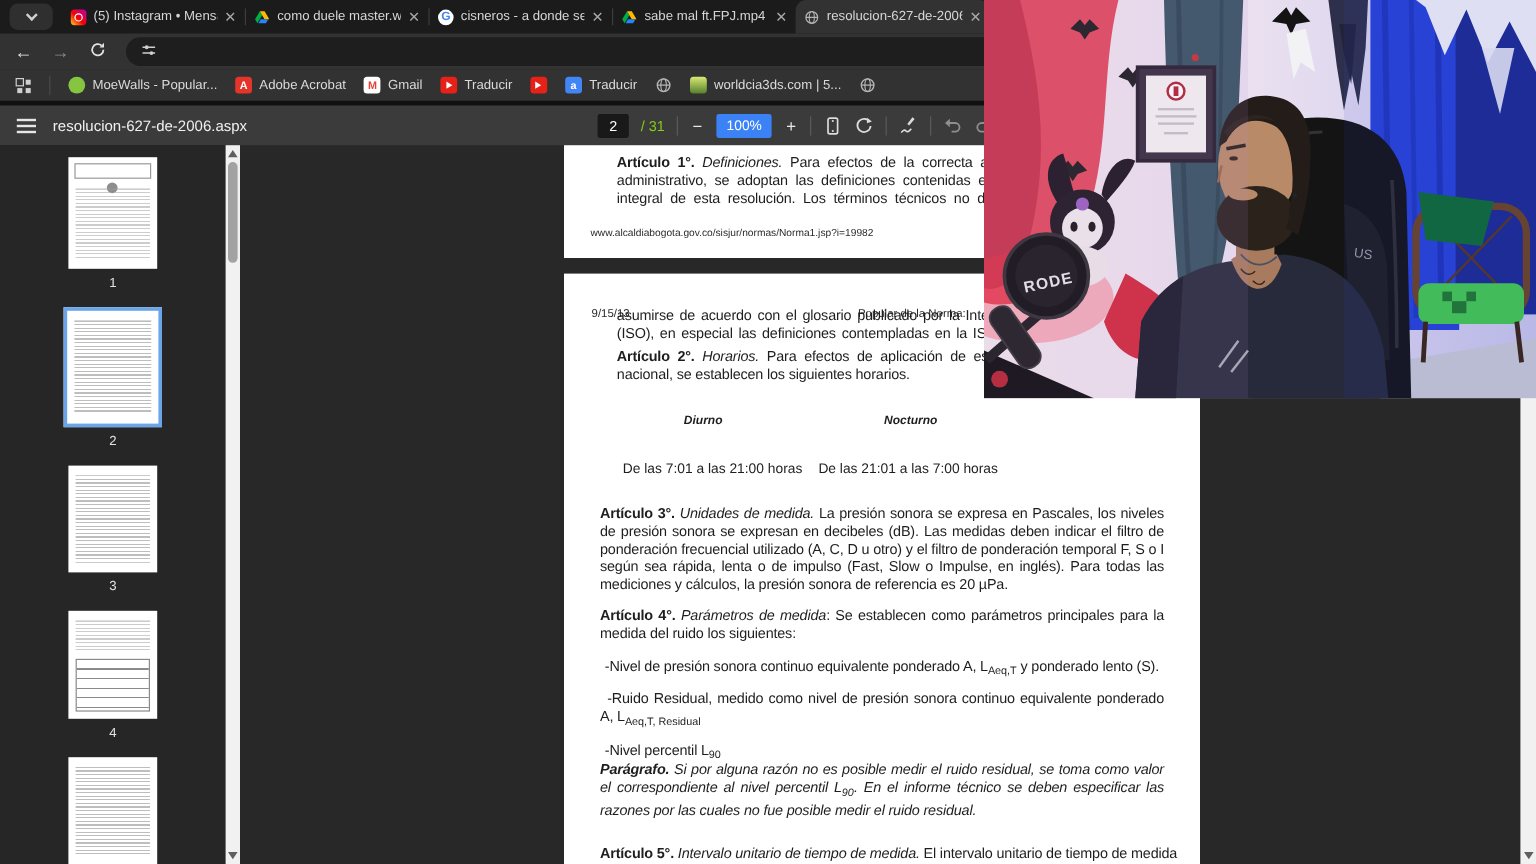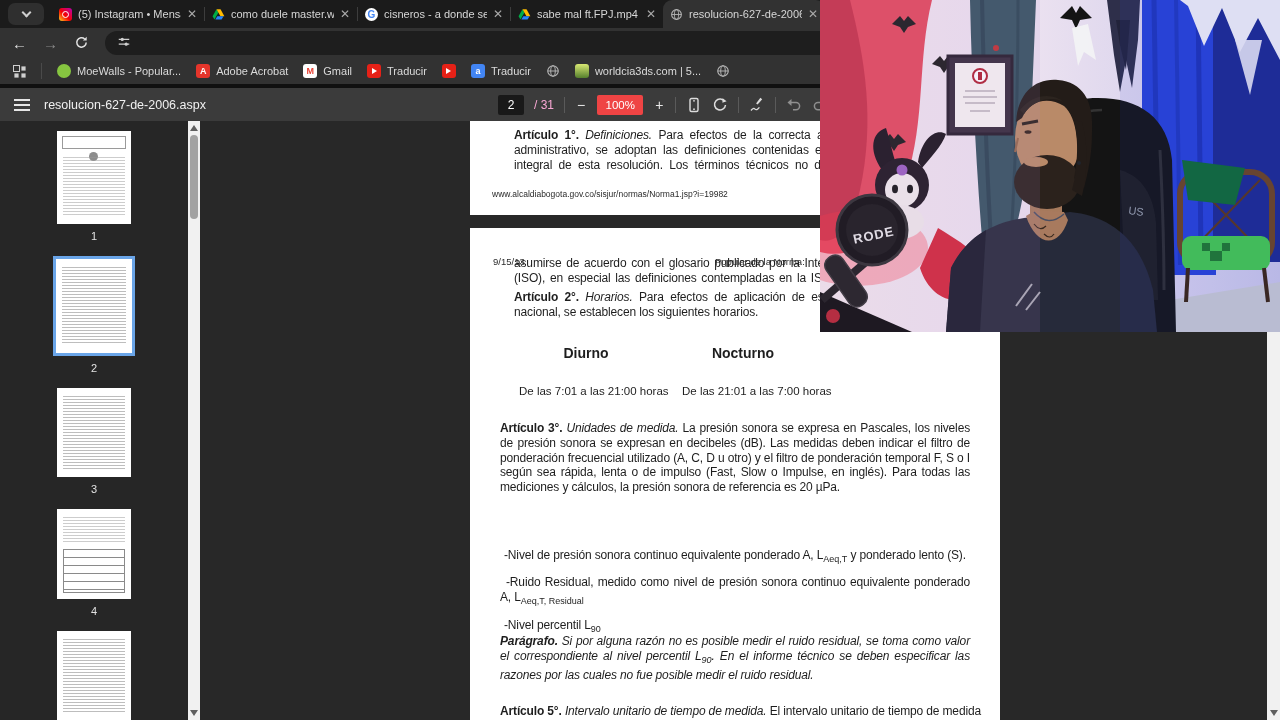--- a/index.html
+++ b/index.html
@@ -57,24 +57,24 @@
 
   
   .pdfbar { position:absolute; left:0; top:88px; width:1280px; height:33px; background:#3b3b3b;
     display:flex; align-items:center; color:#f0f0f0; }
   .burger { width:16px; margin:0 14px 0 14px; display:flex; flex-direction:column; gap:3px; }
   .burger i { display:block; height:2px; background:#e6e6e6; }
   .pdftitle { font-size:12.5px; color:#f0f0f0; }
   .pdfcenter { position:absolute; left:498px; top:0; height:33px; display:flex; align-items:center; gap:10px; }
   .pageinput { width:26px; height:20px; background:#191919; border:none; border-radius:2px;
     color:#fff; text-align:center; font-size:12px; font-family:"Liberation Sans",sans-serif; }
-  .ptotal { font-size:12px; color:#f9a8d4; }
+  .ptotal { font-size:12px; color:#84cc16; }
   .sep { width:1px; height:16px; background:#5a5a5a; }
   .zbtn { color:#e8e8e8; font-size:14px; padding:0 2px; }
-  .zoombox { width:46px; height:20px; background:#ef4444; border-radius:2px; color:#fff;
+  .zoombox { width:46px; height:20px; background:#3b82f6; border-radius:2px; color:#fff;
     font-size:11.5px; display:flex; align-items:center; justify-content:center; }
   .icon16 { width:16px; height:16px; }
   .icon16 svg { display:block; width:16px; height:16px; }
 
   
   .sidebar { position:absolute; left:0; top:121px; width:188px; height:599px; background:#262626;
     overflow:hidden; display:flex; flex-direction:column; align-items:center; padding-top:10px; }
   .thumb { background:#fff; position:relative; }
   .t1 { width:74px; height:112px; }
   .t2 { width:82px; height:120px; border:3px solid #6aa5e8; }
@@ -106,21 +106,21 @@
   .dline { position:absolute; left:44px; width:490px; white-space:nowrap; line-height:15px; }
   .ws3 { word-spacing:3.2px; }
   .ws15 { word-spacing:1.6px; }
   .foot { position:absolute; left:22px; top:68px; font-size:8.5px; letter-spacing:0; color:#2a2a2a; }
   .phead { position:absolute; top:28px; font-size:9.5px; letter-spacing:0; color:#2a2a2a; }
   .para { position:absolute; left:30px; width:470px; text-align:justify; line-height:14.8px; }
   .oneline { white-space:nowrap; text-align:left; }
   .seg-b { font-weight:700; }
   .seg-i { font-style:italic; }
   .seg-sub { font-size:9px; vertical-align:-3px; letter-spacing:0; }
-  .tblh { position:absolute; font-weight:700; font-size:14px; letter-spacing:0; }
+  .tblh { position:absolute; font-weight:700; font-size:10px; letter-spacing:0;font-style:italic; }
   .tblr { position:absolute; font-size:11.5px; letter-spacing:0; }
 
   
   .webcam { position:absolute; left:820px; top:0; width:460px; height:332px; z-index:50; overflow:hidden; }
   .webcam svg { display:block; width:460px; height:332px; }
 </style>
 </head>
 <body>
 
 <div class="tabstrip">
@@ -339,25 +339,26 @@
 
 <div class="page page2">
   <div class="phead" style="left:23px;">9/15/13</div>
   <div class="phead" style="left:245px;">Popular de la Norma:</div>
   <div class="dline ws15" style="top:28px;"><span>asumirse de acuerdo con el glosario publicado por la Interna</span></div>
   <div class="dline ws15" style="top:43px;"><span>(ISO), en especial las definiciones contempladas en la ISO 1996</span></div>
   <div class="dline ws3" style="top:62px;"><span class="seg-b">Artículo 2°.</span><span> </span><span class="seg-i">Horarios.</span><span> Para efectos de aplicación de esta reso</span></div>
   <div class="dline" style="top:77px;"><span>nacional, se establecen los siguientes horarios.</span></div>
 
   <div class="tblh" style="left:86px;  top:117px; width:60px; text-align:center;">Diurno</div>
-  <div class="tblh" style="left:238px; top:117px; width:70px; text-align:center;">Nocturno</div>
+  <div class="tblh" style="left:254px; top:117px; width:70px; text-align:center;">Nocturno</div>
   <div class="tblr" style="left:49px;  top:157px;">De las 7:01 a las 21:00 horas</div>
   <div class="tblr" style="left:212px; top:157px;">De las 21:01 a las 7:00 horas</div>
 
   <div class="para" style="top:193px;"><span class="seg-b">Artículo 3°.</span><span> </span><span class="seg-i">Unidades de medida.</span><span> La presión sonora se expresa en Pascales, los niveles de presión sonora se expresan en decibeles (dB). Las medidas deben indicar el filtro de ponderación frecuencial utilizado (A, C, D u otro) y el filtro de ponderación temporal F, S o I según sea rápida, lenta o de impulso (Fast, Slow o Impulse, en inglés). Para todas las mediciones y cálculos, la presión sonora de referencia es 20 µPa.</span></div>
+  <div class="para" style="top:278px;"><span class="seg-b">Artículo 4°.</span><span> </span><span class="seg-i">Parámetros de medida</span><span>: Se establecen como parámetros principales para la medida del ruido los siguientes:</span></div>
   <div class="para oneline" style="top:320px; left:34px;"><span>-Nivel de presión sonora continuo equivalente ponderado A, L</span><span class="seg-sub">Aeq,T</span><span> y ponderado lento (S).</span></div>
   <div class="para" style="top:347px; text-indent:6px;"><span>-Ruido Residual, medido como nivel de presión sonora continuo equivalente ponderado A, L</span><span class="seg-sub">Aeq,T, Residual</span></div>
   <div class="para oneline" style="top:390px; left:34px;"><span>-Nivel percentil L</span><span class="seg-sub">90</span></div>
   <div class="para" style="top:406px;font-style:italic;"><span class="seg-b">Parágrafo.</span><span> Si por alguna razón no es posible medir el ruido residual, se toma como valor el correspondiente al nivel percentil L</span><span class="seg-sub">90</span><span>. En el informe técnico se deben especificar las razones por las cuales no fue posible medir el ruido residual.</span></div>
   <div class="para oneline" style="top:476px; width:480px;"><span class="seg-b">Artículo 5°.</span><span> </span><span class="seg-i">Intervalo unitario de tiempo de medida.</span><span> El intervalo unitario de tiempo de medida</span></div>
 </div>
 
 <div class="mscroll">
   <span class="arrow-dn"></span>
 </div>

